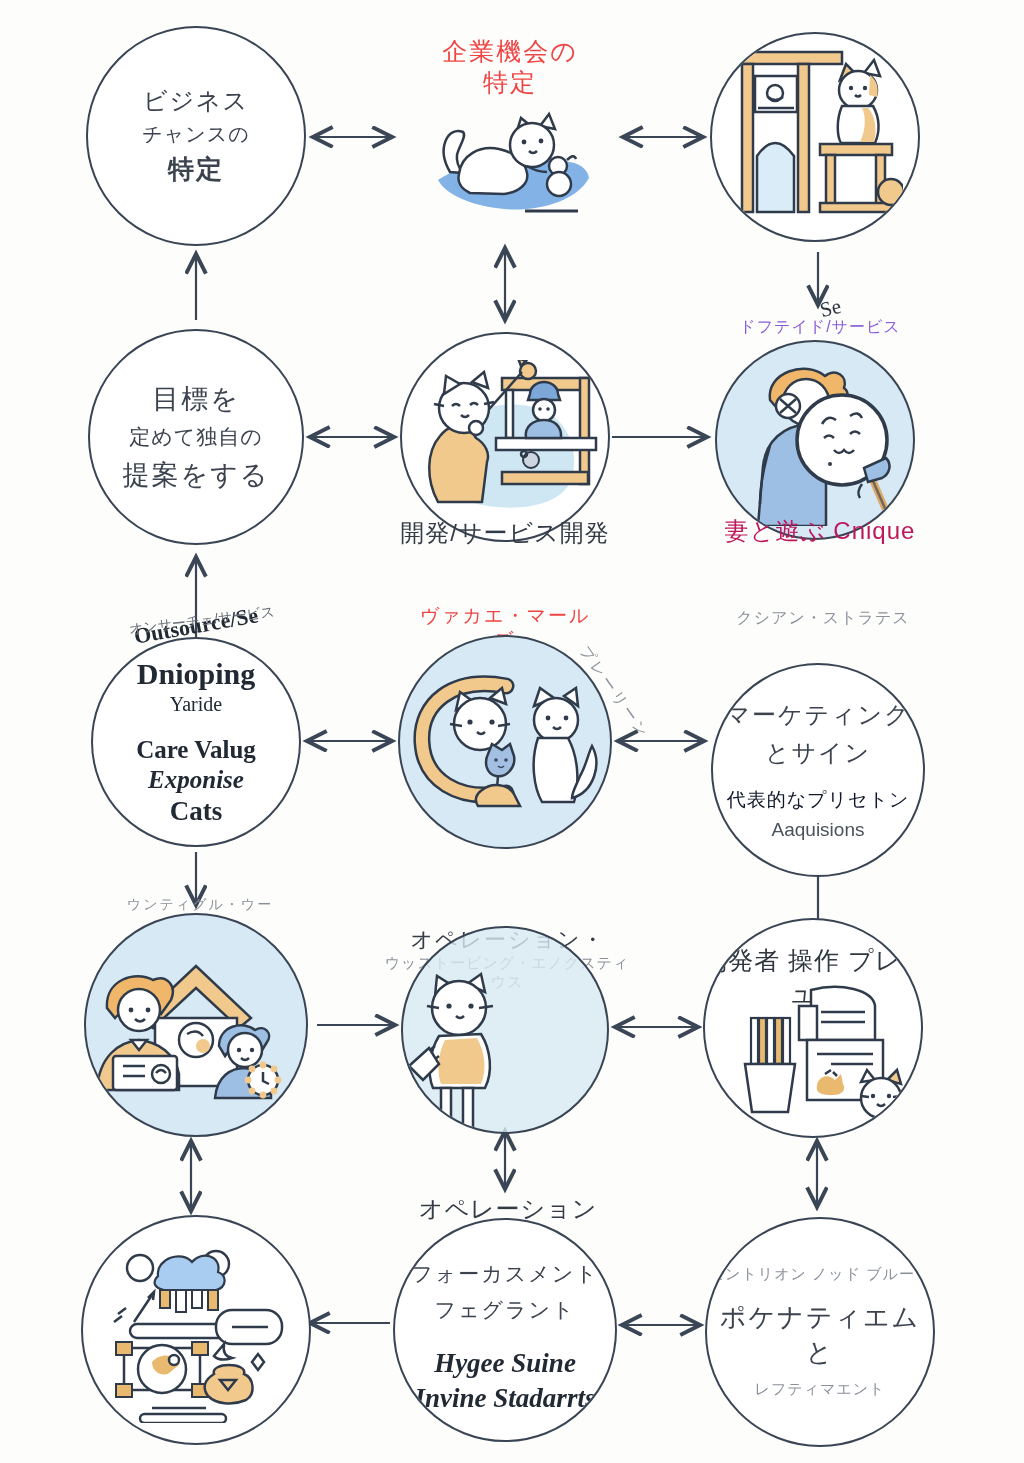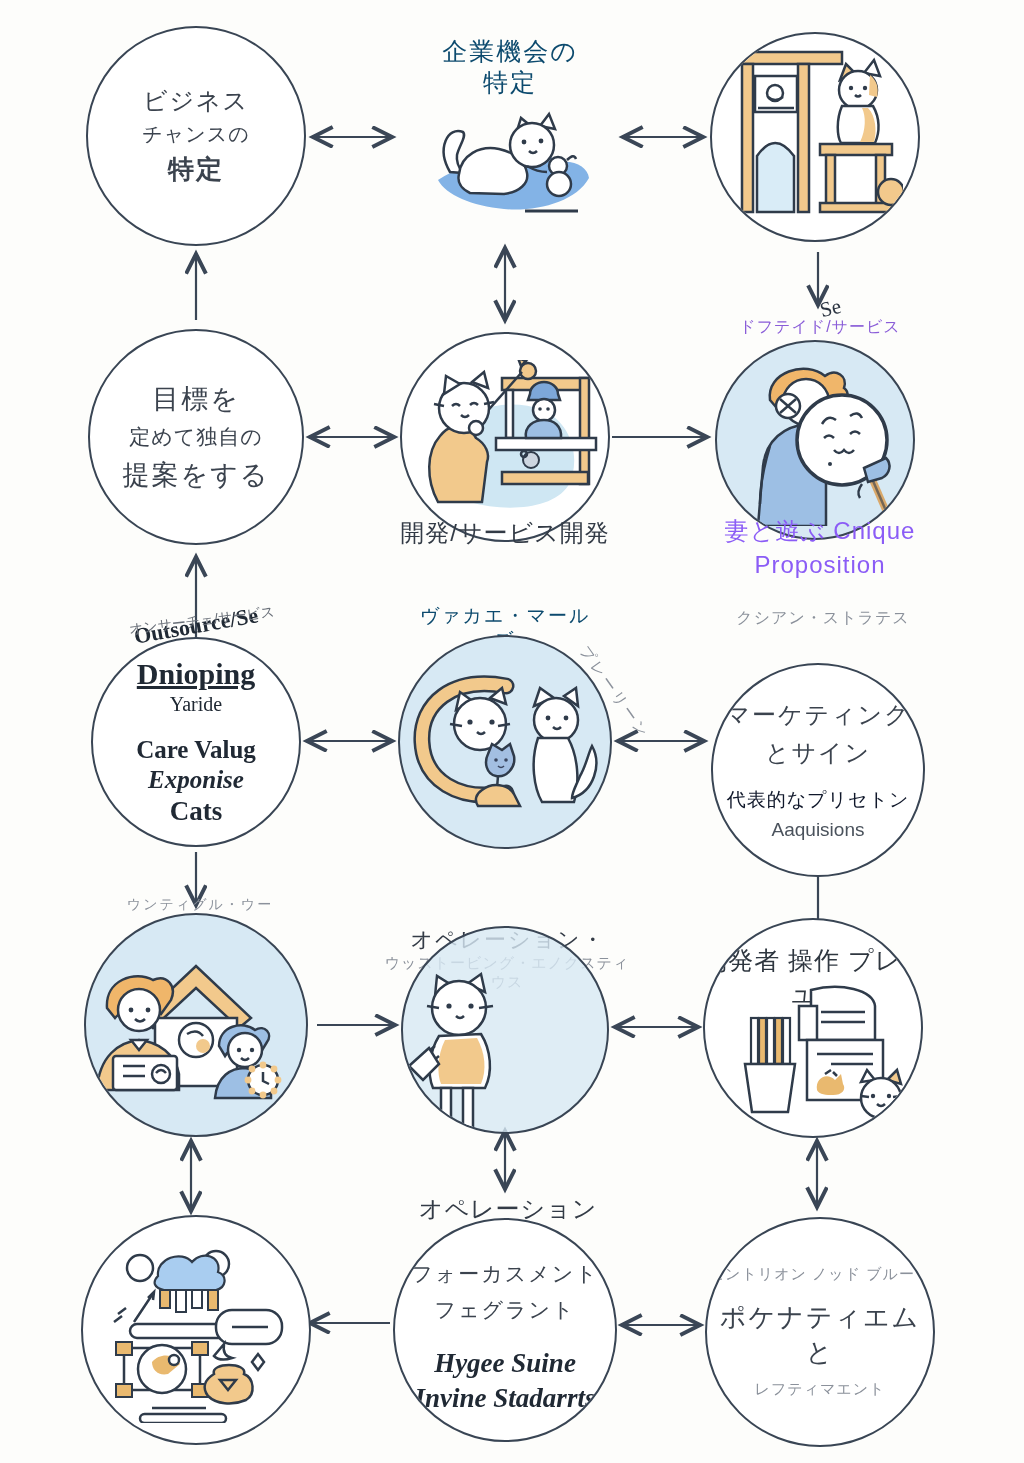--- a/index.html
+++ b/index.html
@@ -2,21 +2,21 @@
 <html><head>
 <meta charset="utf-8">
 <style>
   html,body{margin:0;padding:0;background:#ffffff;}
   #canvas{position:relative;width:1024px;height:1463px;background:#fdfdfb;overflow:hidden;
           font-family:"Liberation Sans","DejaVu Sans",sans-serif;color:#3b434e;}
   .circle{position:absolute;border-radius:50%;border:2px solid #39455461;box-sizing:border-box;
           background:#fff;display:flex;flex-direction:column;align-items:center;justify-content:center;
           text-align:center;overflow:hidden;border-color:#394554;}
   .circle.blue{background:#d7e9f4;}
-  .lbl{position:absolute;text-align:center;color:#0c4a6e;line-height:1.25;}
+  .lbl{position:absolute;text-align:center;color:#ef4444;line-height:1.25;}
   .gray{color:#8b919b;}
   .purple{color:#8a5dd8;}
   .serif{font-family:"Liberation Serif","DejaVu Serif",serif;color:#202934;}
   .arrows{position:absolute;left:0;top:0;pointer-events:none;}
   .ill{position:absolute;}
   svg .ln{stroke:#2f3b4a;stroke-width:2.5;fill:none;}
   svg .wh{fill:#fff;stroke:#2f3b4a;stroke-width:2.5;}
   svg .or{fill:#f2c98c;stroke:#2f3b4a;stroke-width:2.5;}
   svg .bl{fill:#9dbfe4;stroke:#2f3b4a;stroke-width:2.5;}
   svg .dot{fill:#2f3b4a;stroke:none;}
@@ -170,30 +170,29 @@
       <path class="ln" d="M92,70 q6,-10 14,-4" stroke-width="2"></path>
       <path class="ln" d="M120,62 q8,-6 12,2" stroke-width="2"></path>
       <path class="ln" d="M94,84 q5,-5 10,0" stroke-width="2.2"></path>
       <path class="ln" d="M120,80 q5,-5 10,0" stroke-width="2.2"></path>
       <path class="ln" d="M104,96 q5,6 10,0 q5,6 10,0" stroke-width="2"></path>
       <circle class="dot" cx="100" cy="110" r="2"></circle>
       <path class="bl" d="M134,114 L156,104 C162,110 160,120 152,124 L138,128Z"></path>
       <path class="ln" d="M132,130 q-6,8 -2,14" stroke-width="2"></path>
     </svg>
   </div>
-  <div class="lbl" style="left:715px;top:514px;width:210px;font-size:24px;letter-spacing:1px;color:#8b5cf6;line-height:1.4;">
+  <div class="lbl" style="left:715px;top:514px;width:210px;font-size:24px;letter-spacing:1px;color:#be185d;line-height:1.4;">
     <div>妻と遊ぶ Cnique</div>
-    <div>Proposition</div>
   </div>
 
   <div class="lbl serif" style="left:96px;top:612px;width:200px;font-size:22px;font-weight:bold;transform:rotate(-10deg);">Outsource/Se</div>
   <div class="lbl" style="left:112px;top:612px;width:180px;font-size:14px;color:#6a7079;transform:rotate(-7deg);">オンサーチェ/サービス</div>
 
   <div class="circle" style="left:91px;top:637px;width:210px;height:210px;">
-    <div class="serif" style="font-size:30px;font-weight:bold;text-decoration:underline;">Dnioping</div>
+    <div class="serif" style="font-size:30px;font-weight:bold;">Dnioping</div>
     <div class="serif" style="font-size:20px;margin-top:2px;">Yaride</div>
     <div class="serif" style="font-size:25px;font-weight:bold;margin-top:20px;">Care Valug</div>
     <div class="serif" style="font-size:25px;font-weight:bold;font-style:italic;margin-top:2px;">Exponise</div>
     <div class="serif" style="font-size:27px;font-weight:bold;margin-top:2px;">Cats</div>
   </div>
 
   <div class="lbl" style="left:410px;top:604px;width:190px;font-size:19px;letter-spacing:2px;">ヴァカエ・マールズ</div>
   <div class="lbl gray" style="left:588px;top:638px;width:120px;font-size:15px;letter-spacing:3px;transform:rotate(55deg);transform-origin:left top;">プレーリーン</div>
 
   <div class="circle blue" style="left:398px;top:635px;width:214px;height:214px;">

